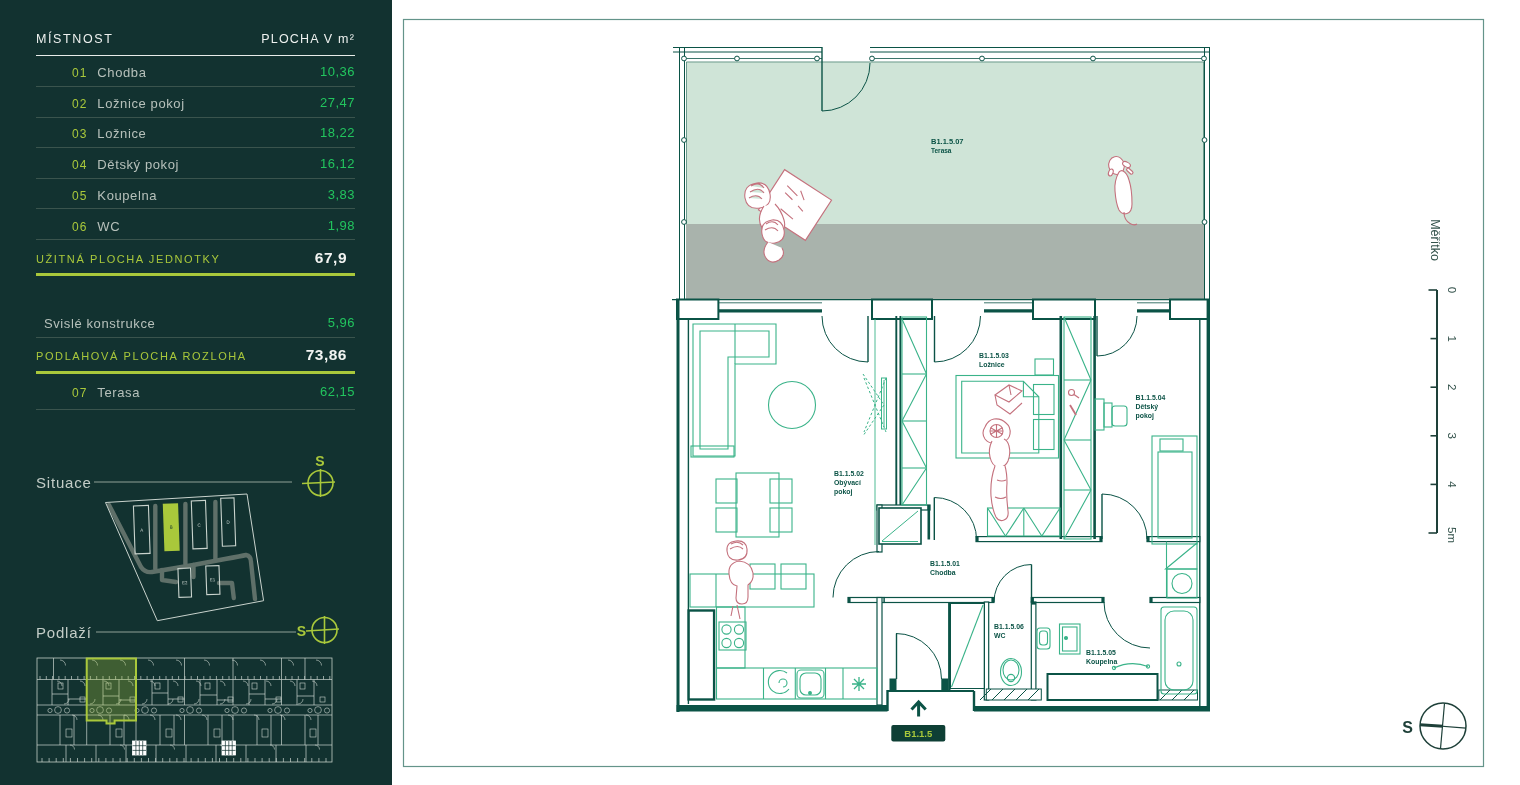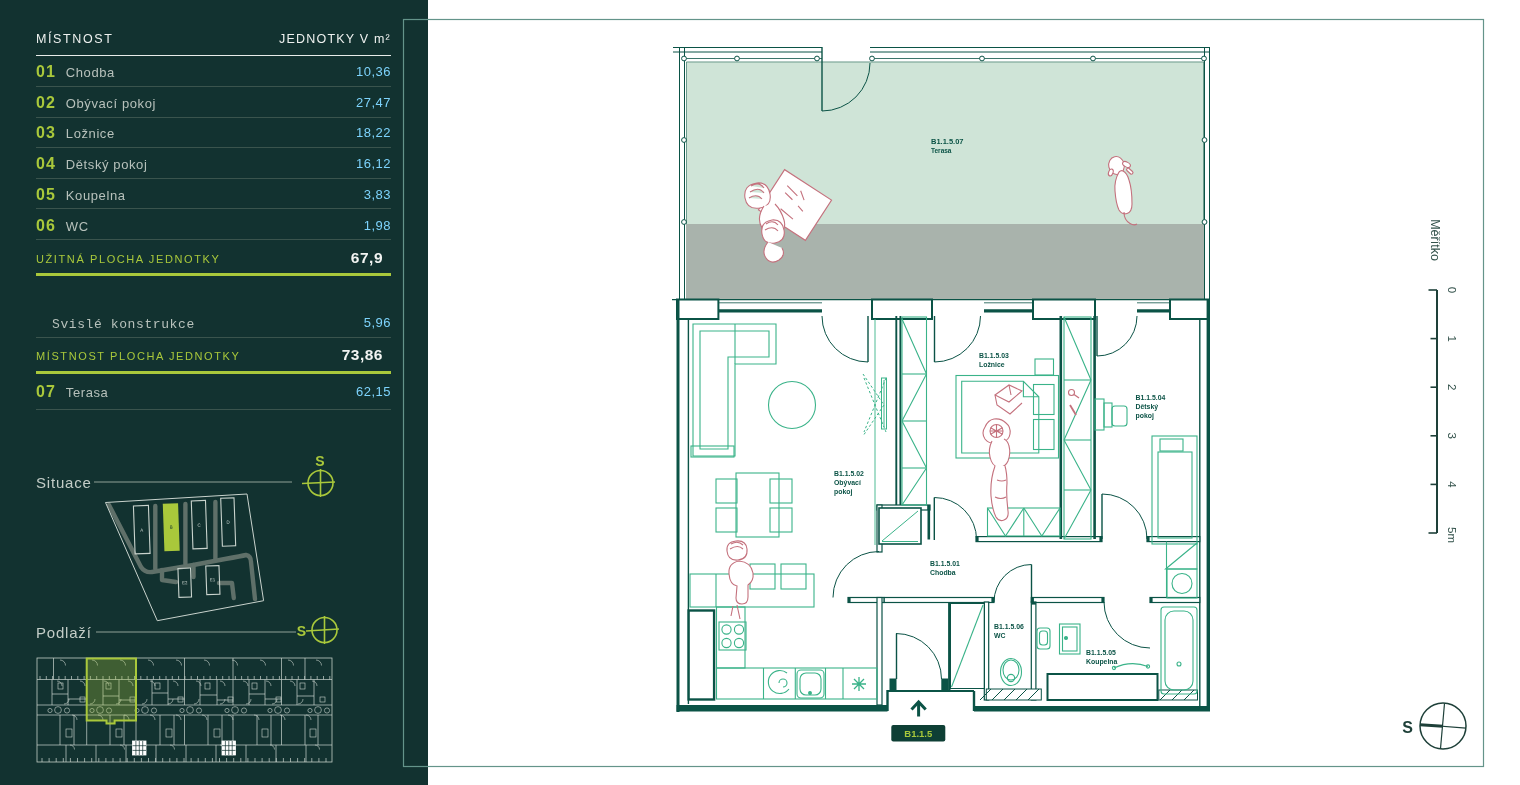--- a/index.html
+++ b/index.html
@@ -1,54 +1,54 @@
 <!DOCTYPE html>
 <html><head>
 <meta charset="utf-8">
 <style>
   html,body{margin:0;padding:0;width:1520px;height:785px;background:#ffffff;overflow:hidden;
     font-family:"Liberation Sans", sans-serif;}
-  #sidebar{position:absolute;left:0;top:0;width:428px;height:785px;background:#123230;}
+  #sidebar{position:absolute;left:0;top:0;width:392px;height:785px;background:#123230;}
   .hdr{position:absolute;left:36px;right:37px;color:#eef1ef;font-size:12.5px;letter-spacing:1.6px;}
   .row{position:absolute;left:36px;right:37px;height:16px;line-height:16px;}
-  .num{color:#a9c83b;font-weight:bold;font-size:16px;letter-spacing:1px;}
+  .num{color:#a9c83b;font-weight:normal;font-size:12px;letter-spacing:1px;margin-left:36px;}
   .nm{color:#b7c1bb;font-size:13px;letter-spacing:0.6px;margin-left:10px;}
-  .val{position:absolute;right:0;top:0;height:16px;line-height:16px;color:#7dd3fc;font-size:13px;letter-spacing:0.5px;}
+  .val{position:absolute;right:0;top:0;height:16px;line-height:16px;color:#22c55e;font-size:13px;letter-spacing:0.5px;}
   .div{position:absolute;left:36px;right:37px;height:1px;background:#3a544d;}
   .limeline{position:absolute;left:36px;right:37px;height:2.5px;background:#a9c83b;}
   .limetxt{color:#a9c83b;font-size:11px;letter-spacing:1.6px;}
   .bigval{position:absolute;right:8px;top:0;height:16px;line-height:16px;color:#f2f4f2;font-weight:bold;font-size:15.5px;letter-spacing:0.5px;}
   .sect{position:absolute;left:36px;color:#c3cdc7;font-size:15px;letter-spacing:0.8px;}
   svg{position:absolute;left:0;top:0;}
   text{font-family:"Liberation Sans", sans-serif;}
 </style>
 </head>
 <body>
 <div id="sidebar">
-  <div class="hdr" style="top:32px;">MÍSTNOST<span style="position:absolute;right:0;letter-spacing:1.2px;">JEDNOTKY V m²</span></div>
+  <div class="hdr" style="top:32px;">MÍSTNOST<span style="position:absolute;right:0;letter-spacing:1.2px;">PLOCHA V m²</span></div>
   <div class="div" style="top:55px;background:#e8ece9;"></div>
 
   <div class="row" style="top:64px;"><span class="num">01</span><span class="nm">Chodba</span><span class="val">10,36</span></div>
   <div class="div" style="top:86px;"></div>
-  <div class="row" style="top:95px;"><span class="num">02</span><span class="nm">Obývací pokoj</span><span class="val">27,47</span></div>
+  <div class="row" style="top:95px;"><span class="num">02</span><span class="nm">Ložnice pokoj</span><span class="val">27,47</span></div>
   <div class="div" style="top:117px;"></div>
   <div class="row" style="top:125px;"><span class="num">03</span><span class="nm">Ložnice</span><span class="val">18,22</span></div>
   <div class="div" style="top:147px;"></div>
   <div class="row" style="top:156px;"><span class="num">04</span><span class="nm">Dětský pokoj</span><span class="val">16,12</span></div>
   <div class="div" style="top:178px;"></div>
   <div class="row" style="top:187px;"><span class="num">05</span><span class="nm">Koupelna</span><span class="val">3,83</span></div>
   <div class="div" style="top:208px;"></div>
   <div class="row" style="top:218px;"><span class="num">06</span><span class="nm">WC</span><span class="val">1,98</span></div>
   <div class="div" style="top:239px;"></div>
   <div class="row" style="top:250px;"><span class="limetxt">UŽITNÁ PLOCHA JEDNOTKY</span><span class="bigval">67,9</span></div>
   <div class="limeline" style="top:273px;"></div>
 
-  <div class="row" style="top:315px;"><span class="nm" style="margin-left:16px;font-family:Liberation Mono, monospace;">Svislé konstrukce</span><span class="val">5,96</span></div>
+  <div class="row" style="top:315px;"><span class="nm" style="margin-left:8px;">Svislé konstrukce</span><span class="val">5,96</span></div>
   <div class="div" style="top:337px;"></div>
-  <div class="row" style="top:347px;"><span class="limetxt">MÍSTNOST PLOCHA JEDNOTKY</span><span class="bigval">73,86</span></div>
+  <div class="row" style="top:347px;"><span class="limetxt">PODLAHOVÁ PLOCHA ROZLOHA</span><span class="bigval">73,86</span></div>
   <div class="limeline" style="top:371px;"></div>
   <div class="row" style="top:384px;"><span class="num">07</span><span class="nm">Terasa</span><span class="val">62,15</span></div>
   <div class="div" style="top:409px;"></div>
 
   <div class="sect" style="top:474px;text-align:center;">Situace</div>
   <div class="sect" style="top:624px;">Podlaží</div>
 </div>
 
 <svg id="side-extra" width="368" height="785" viewBox="0 0 368 785">
 

